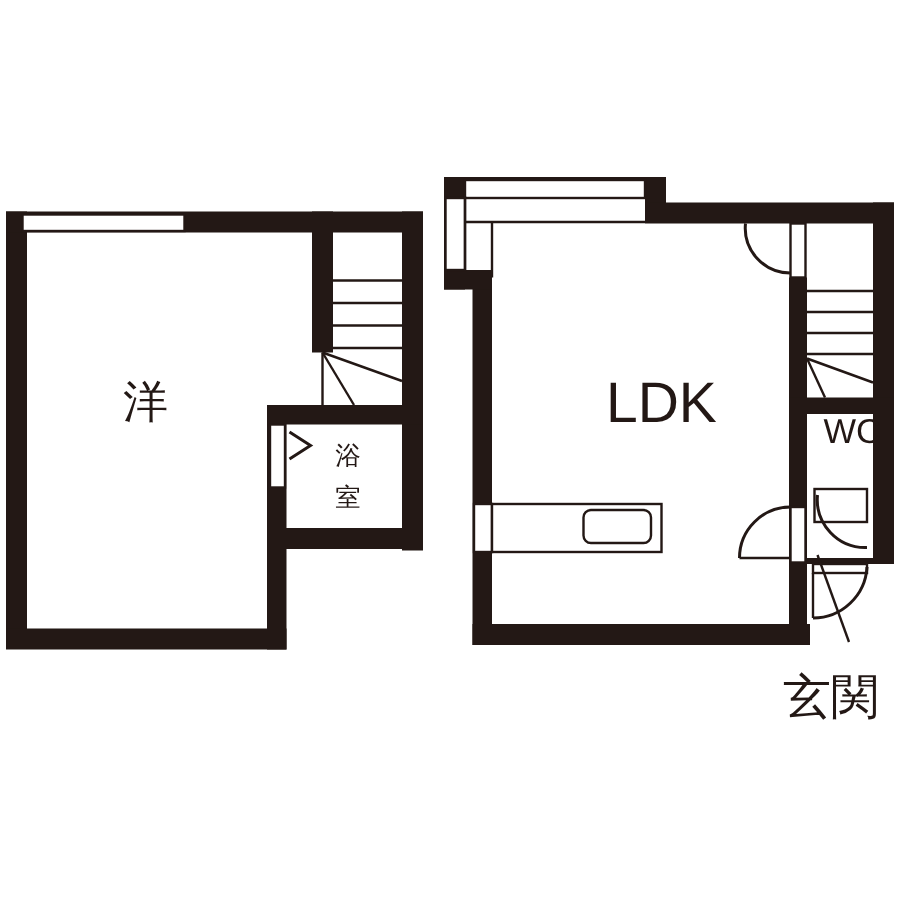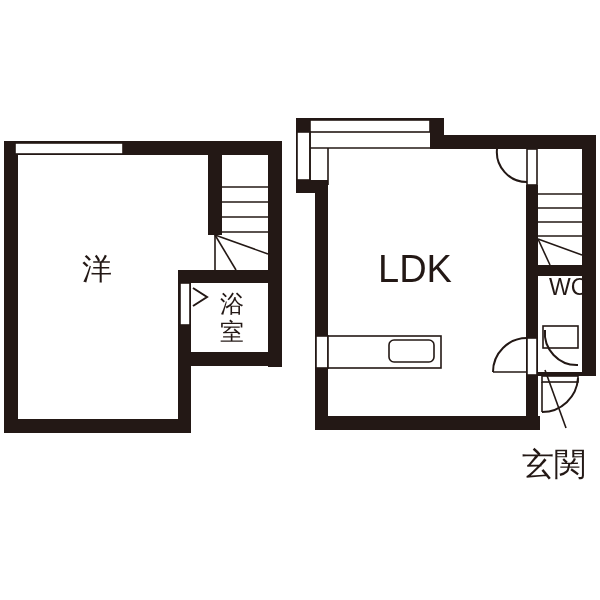--- a/index.html
+++ b/index.html
@@ -10,22 +10,22 @@
     .thin { stroke: #231815; stroke-width: 1.6; fill: none; }
     .win { fill: #ffffff; stroke: #231815; stroke-width: 1.6; }
     .label {
       position: absolute;
       font-family: "DejaVu Sans", sans-serif;
       color: #231815;
       line-height: 1;
       white-space: nowrap;
     }
     .label-yo { left: 82px; top: 254px; font-size: 30px; }
-    .label-bath { left: 220px; top: 290px; font-size: 24px; width: 24px; text-align: center; white-space: normal; line-height: 28px; }
-    .label-ldk { left: 378px; top: 250px; font-size: 38px; font-family: "Liberation Sans", sans-serif; }
+    .label-bath { left: 220px; top: 290px; font-size: 17px; width: 24px; text-align: center; white-space: normal; line-height: 28px; }
+    .label-ldk { left: 404px; top: 250px; font-size: 38px; font-family: "Liberation Sans", sans-serif; }
     .label-wc { left: 549px; top: 278px; font-size: 23px; width: 20px; text-align: center; white-space: normal; line-height: 19px; font-family: "Liberation Sans", sans-serif; }
     .label-entrance { left: 522px; top: 448px; font-size: 32px; }
   </style>
 </head>
 <body>
 
 <svg id="plan" viewBox="0 0 600 600" xmlns="http://www.w3.org/2000/svg">
 
   <g>
 

